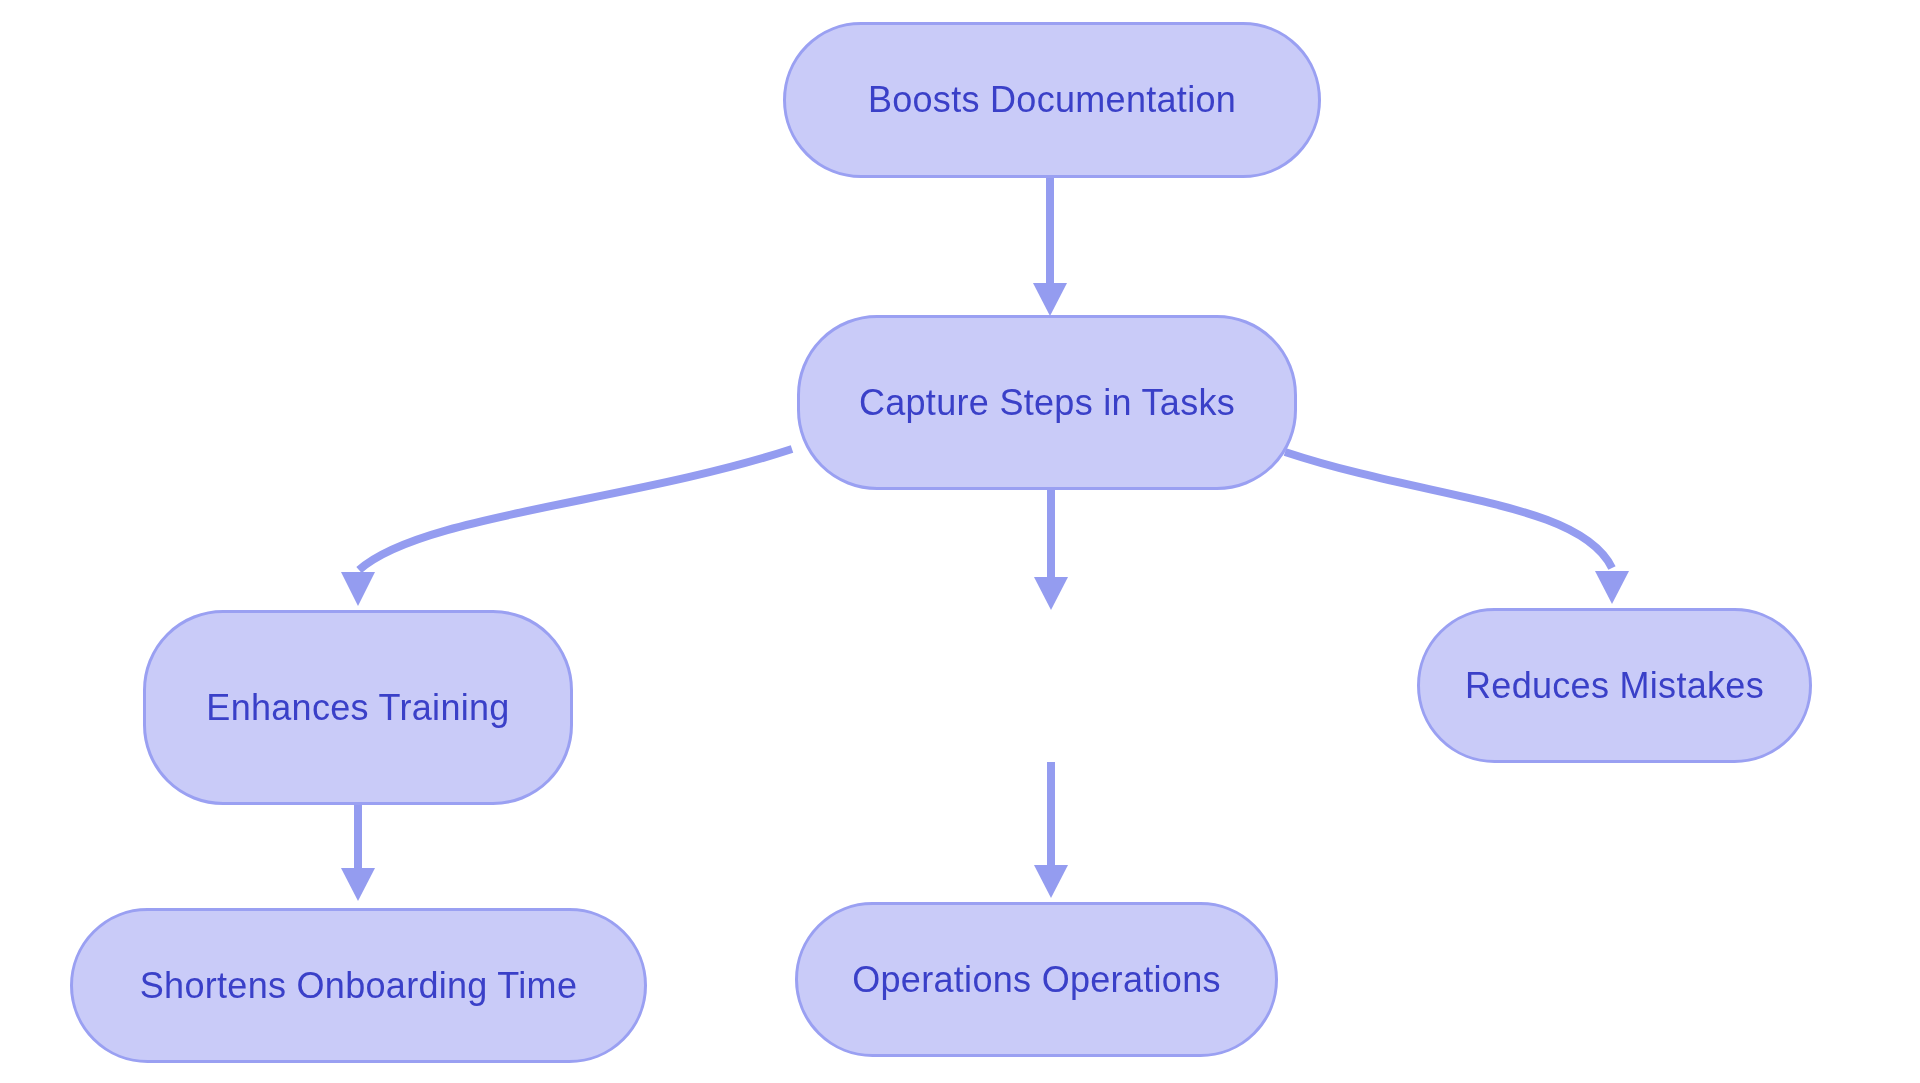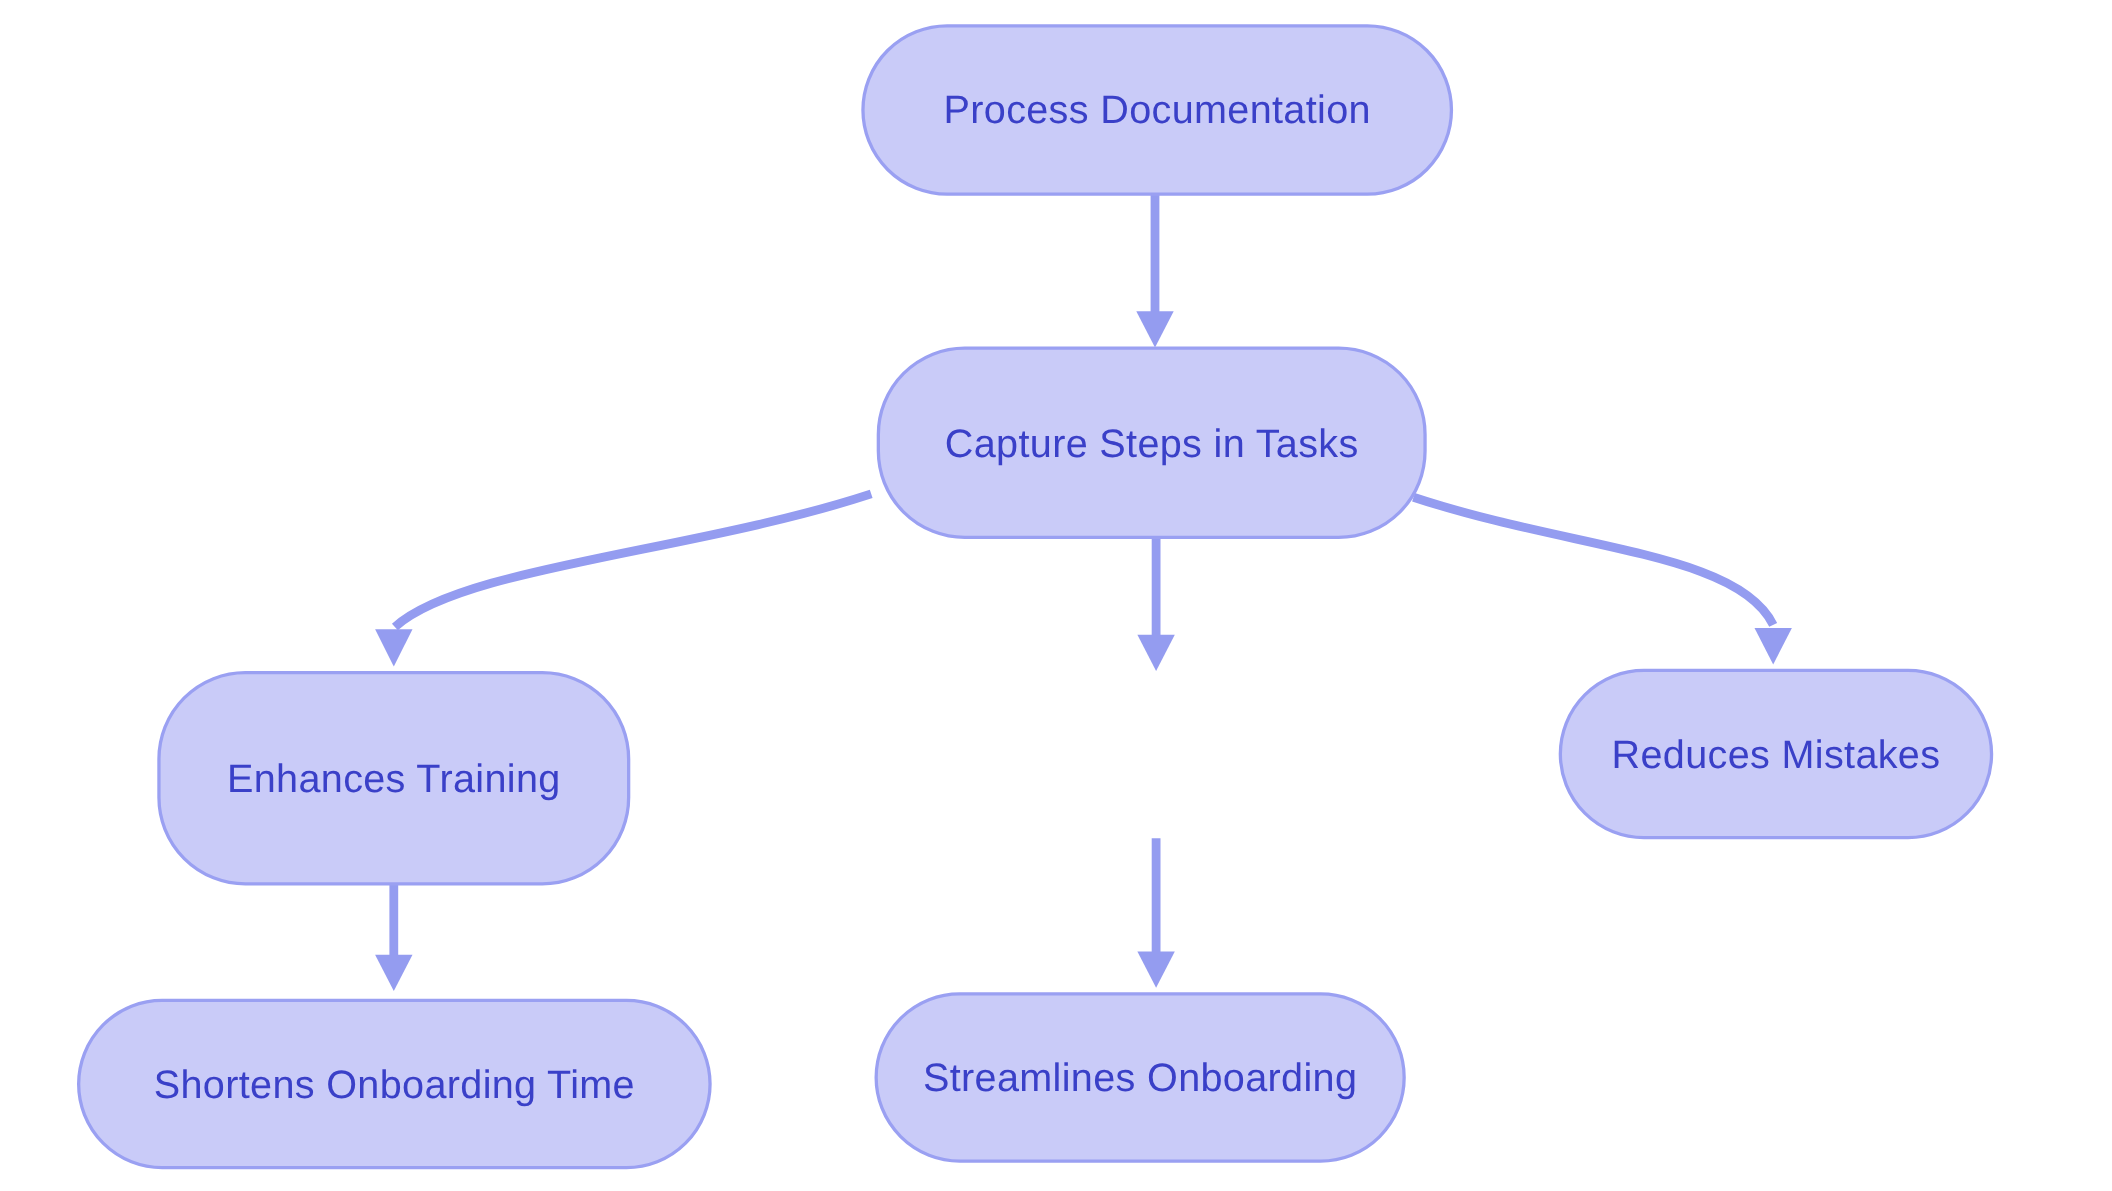--- a/index.html
+++ b/index.html
@@ -83,37 +83,37 @@
       <polygon class="edge-head" points="341,868 375,868 358,901"></polygon>
     </g>
 
     <g>
       <path class="edge-path" d="M1051,762 L1051,866"></path>
       <polygon class="edge-head" points="1034,865 1068,865 1051,898"></polygon>
     </g>
   </svg>
 
   <div class="node" style="left:783px; top:22px; width:538px; height:156px;">
-    <span class="node-label">Process Documentation</span>
+    <span class="node-label">Boosts Documentation</span>
   </div>
 
   <div class="node" style="left:797px; top:315px; width:500px; height:175px;">
     <span class="node-label">Capture Steps in Tasks</span>
   </div>
 
   <div class="node" style="left:143px; top:610px; width:430px; height:195px;">
     <span class="node-label">Enhances Training</span>
   </div>
 
 
   <div class="node" style="left:1417px; top:608px; width:395px; height:155px;justify-content:center;">
     <span class="node-label">Reduces Mistakes</span>
   </div>
 
   <div class="node" style="left:70px; top:908px; width:577px; height:155px;">
     <span class="node-label">Shortens Onboarding Time</span>
   </div>
 
   <div class="node" style="left:795px; top:902px; width:483px; height:155px;">
-    <span class="node-label">Streamlines Onboarding</span>
+    <span class="node-label">Operations Operations</span>
   </div>
 
 </div>
 
 </body></html>

